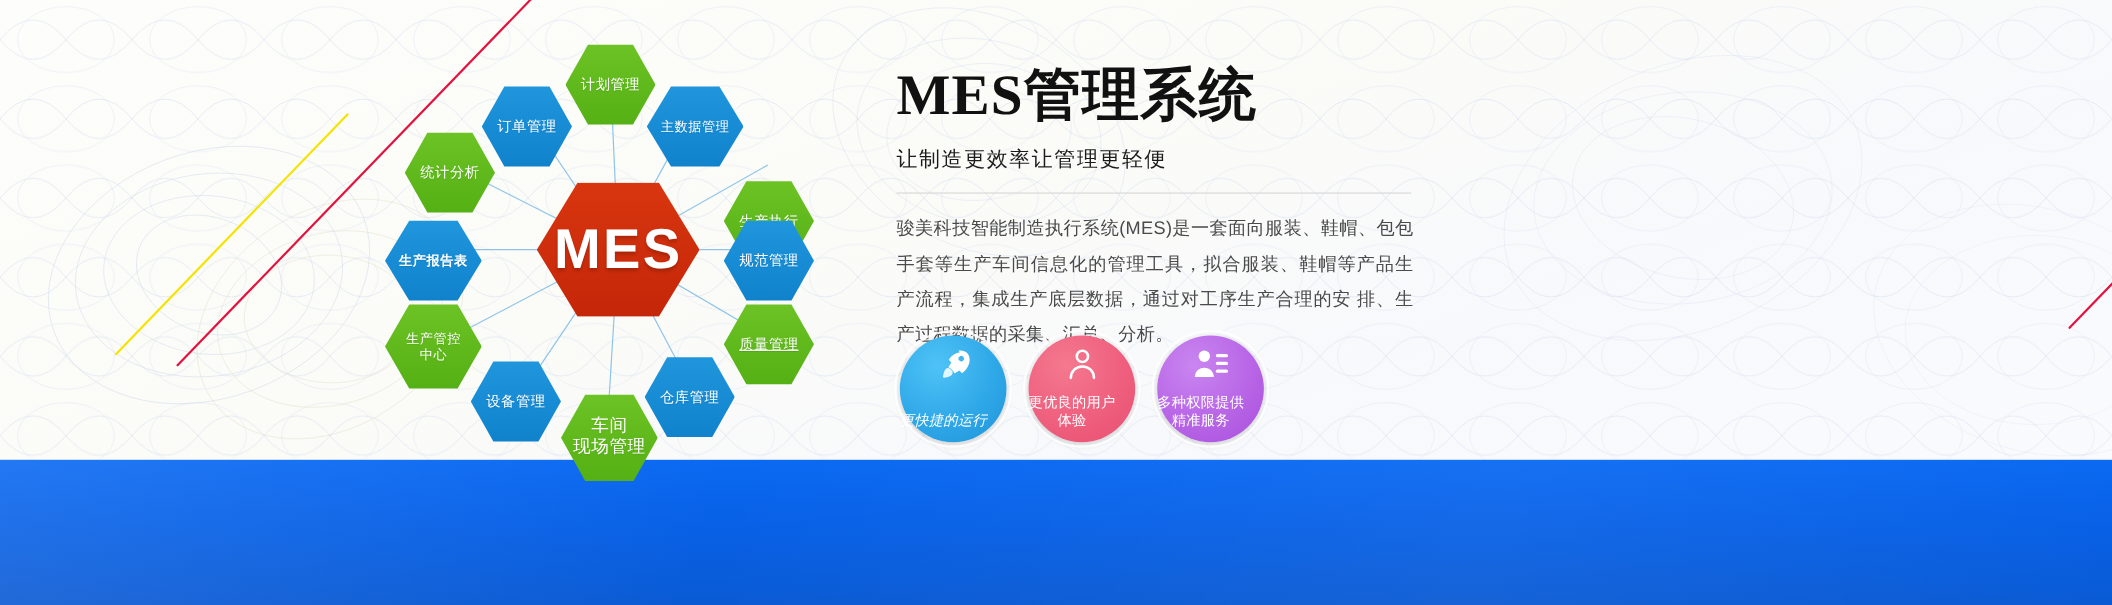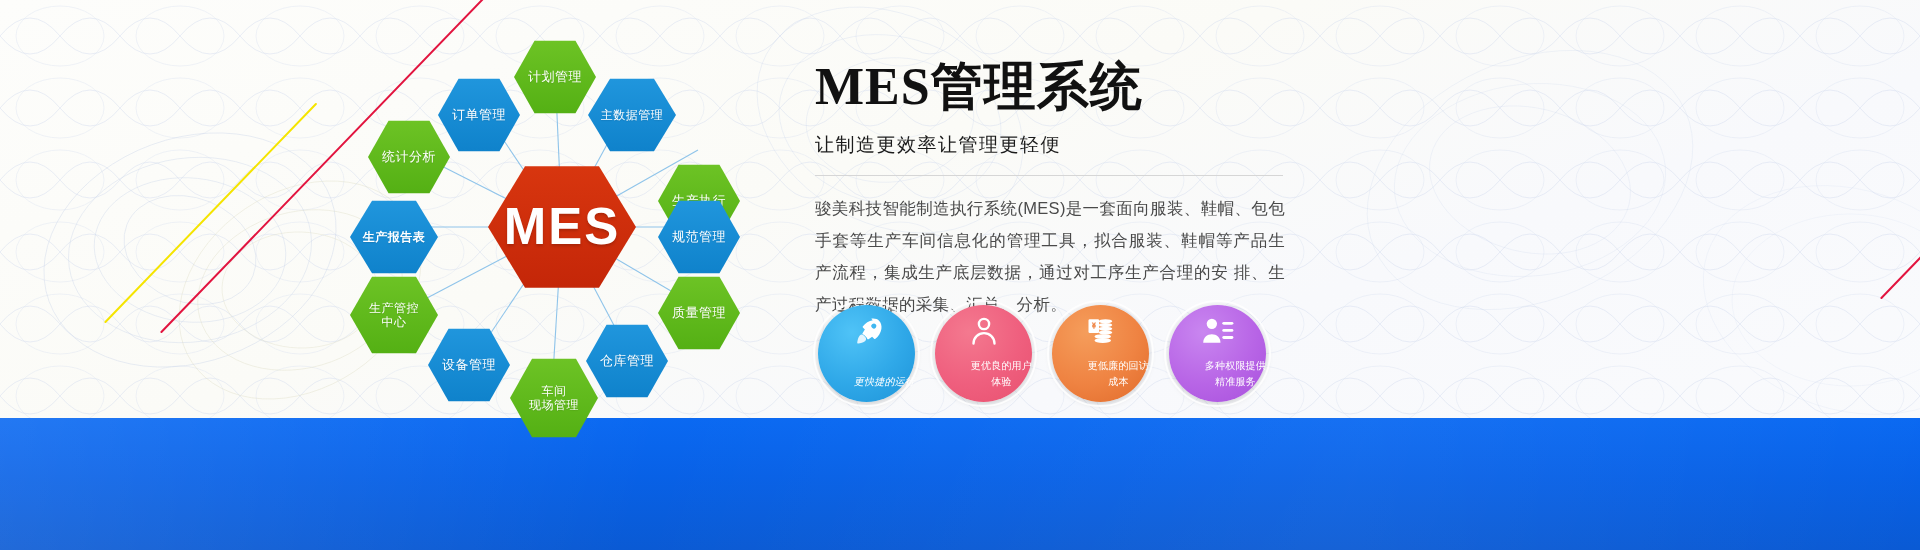--- a/index.html
+++ b/index.html
@@ -47,23 +47,23 @@
     font-family:"Liberation Serif","DejaVu Serif",serif;
     font-size:52px;font-weight:bold;color:#111;letter-spacing:1px;margin:0;
   }
   #subtitle{font-size:19px;color:#1b1b1b;margin:10px 0 0 0;letter-spacing:1.5px;}
   #rule{width:468px;height:1px;background:#d6d6d6;margin:17px 0 16px 0;}
   #para{font-size:16.5px;color:#4a4a4a;line-height:32px;margin:0;text-align:justify;letter-spacing:.3px;}
   
   #badges{position:absolute;left:818px;top:305px;display:flex;gap:20px;}
   .badge{
     position:relative;width:97px;height:97px;border-radius:50%;
-    display:flex;flex-direction:column;align-items:flex-end;justify-content:flex-end;
+    display:flex;flex-direction:column;align-items:flex-start;justify-content:flex-end;
     padding-bottom:12px;box-sizing:border-box;color:#fff;
-    font-size:10px;line-height:16px;text-align:center;letter-spacing:.2px;
+    font-size:13px;line-height:16px;text-align:center;letter-spacing:.2px;
     box-shadow:0 2px 7px rgba(0,0,0,.18);
   }
   .badge::after{
     content:"";position:absolute;inset:-5px;border-radius:50%;
     border:2px solid rgba(255,255,255,.85);
   }
   .badge .bicon{position:absolute;top:11px;left:0;right:0;display:flex;justify-content:center;}
   .badge .blabel{position:relative;z-index:2;}
   .b1{background:radial-gradient(circle at 35% 28%,#4fc3f7 0%,#2fa8e8 55%,#1e93d8 100%);font-style:italic;}
   .b2{background:radial-gradient(circle at 35% 28%,#f4798f 0%,#ef5f7e 55%,#e8506f 100%);}
@@ -156,27 +156,27 @@
 
     <div class="hex green" style="--w:82px;--h:74px;left:328px;top:100px;margin-top:44px;">生产执行</div>
 
     <div class="hex blue" style="--w:88px;--h:74px;left:20px;top:180px;font-size:12px;font-weight:bold;">生产报告表</div>
 
     <div class="hex blue" style="--w:82px;--h:74px;left:328px;top:180px;">规范管理</div>
 
     <div class="hex green multiline" style="--w:88px;--h:78px;left:20px;top:256px;white-space:pre-line;font-size:12px;">生产管控
 中心</div>
 
-    <div class="hex green" style="--w:82px;--h:74px;left:328px;top:256px;">质量管理</div>
+    <div class="hex green" style="--w:82px;--h:74px;left:328px;top:256px;text-decoration:underline;">质量管理</div>
 
     <div class="hex blue" style="--w:82px;--h:74px;left:98px;top:308px;">设备管理</div>
 
     <div class="hex blue" style="--w:82px;--h:74px;left:256px;top:304px;">仓库管理</div>
 
-    <div class="hex green multiline" style="--w:88px;--h:80px;left:180px;top:338px;white-space:pre-line;font-size:12px;">车间
+    <div class="hex green multiline" style="--w:88px;--h:80px;left:180px;top:338px;white-space:pre-line;font-size:16px;">车间
 现场管理</div>
   </div>
 
   <div id="textcol" style="z-index: 5; position: absolute;">
     <h1 id="title">MES管理系统</h1>
     <div id="subtitle">让制造更效率让管理更轻便</div>
     <div id="rule"></div>
     <p id="para">骏美科技智能制造执行系统(MES)是一套面向服装、鞋帽、包包手套等生产车间信息化的管理工具，拟合服装、鞋帽等产品生产流程，集成生产底层数据，通过对工序生产合理的安 排、生产过程数据的采集、汇总、分析。</p>
   </div>
 
@@ -196,40 +196,20 @@
       <span class="bicon">
         <svg width="30" height="30" viewBox="0 0 24 24" fill="none" stroke="#ffffff" stroke-width="1.9" stroke-linecap="round">
           <circle cx="12" cy="6.4" r="4.1"></circle>
           <path d="M3.6 22c0-4.8 3.8-8.3 8.4-8.3s8.4 3.5 8.4 8.3"></path>
         </svg>
       </span>
       <span class="blabel" style="white-space:pre-line;">更优良的用户
 体验</span>
     </div>
 
-    <div class="badge b3">
-      <span class="bicon">
-        <svg width="30" height="30" viewBox="0 0 24 24" fill="#ffffff">
-          <rect x="2" y="2.5" width="8.5" height="11" rx="1"></rect>
-          <g fill="#ef8342">
-            <path d="M4.6 5.2h1.1l.6 1.2.6-1.2h1.1L7 7h.9v.7H6.8v.5h1.1v.7H6.8v1.2H5.9V8.9H4.8v-.7h1.1v-.5H4.8V7h.9L4.6 5.2z"></path>
-          </g>
-          <g>
-            <ellipse cx="15.6" cy="4.2" rx="5.4" ry="1.7"></ellipse>
-            <ellipse cx="15.6" cy="7.2" rx="5.4" ry="1.7"></ellipse>
-            <ellipse cx="15.6" cy="10.2" rx="5.4" ry="1.7"></ellipse>
-            <ellipse cx="15.6" cy="13.2" rx="5.4" ry="1.7"></ellipse>
-            <ellipse cx="13.4" cy="16.4" rx="6.6" ry="1.9"></ellipse>
-            <ellipse cx="13.4" cy="19.6" rx="6.6" ry="1.9"></ellipse>
-          </g>
-        </svg>
-      </span>
-      <span class="blabel" style="white-space:pre-line;">更低廉的回访
-成本</span>
-    </div>
 
     <div class="badge b4">
       <span class="bicon">
         <svg width="32" height="30" viewBox="0 0 26 24" fill="#ffffff">
           <circle cx="8" cy="6.2" r="4.2"></circle>
           <path d="M1 21.5c0-4 3.1-6.8 7-6.8s7 2.8 7 6.8z"></path>
           <rect x="16.5" y="4.6" width="9" height="2.4" rx="1.2"></rect>
           <rect x="16.5" y="10.3" width="9" height="2.4" rx="1.2"></rect>
           <rect x="16.5" y="16" width="9" height="2.4" rx="1.2"></rect>
         </svg>

